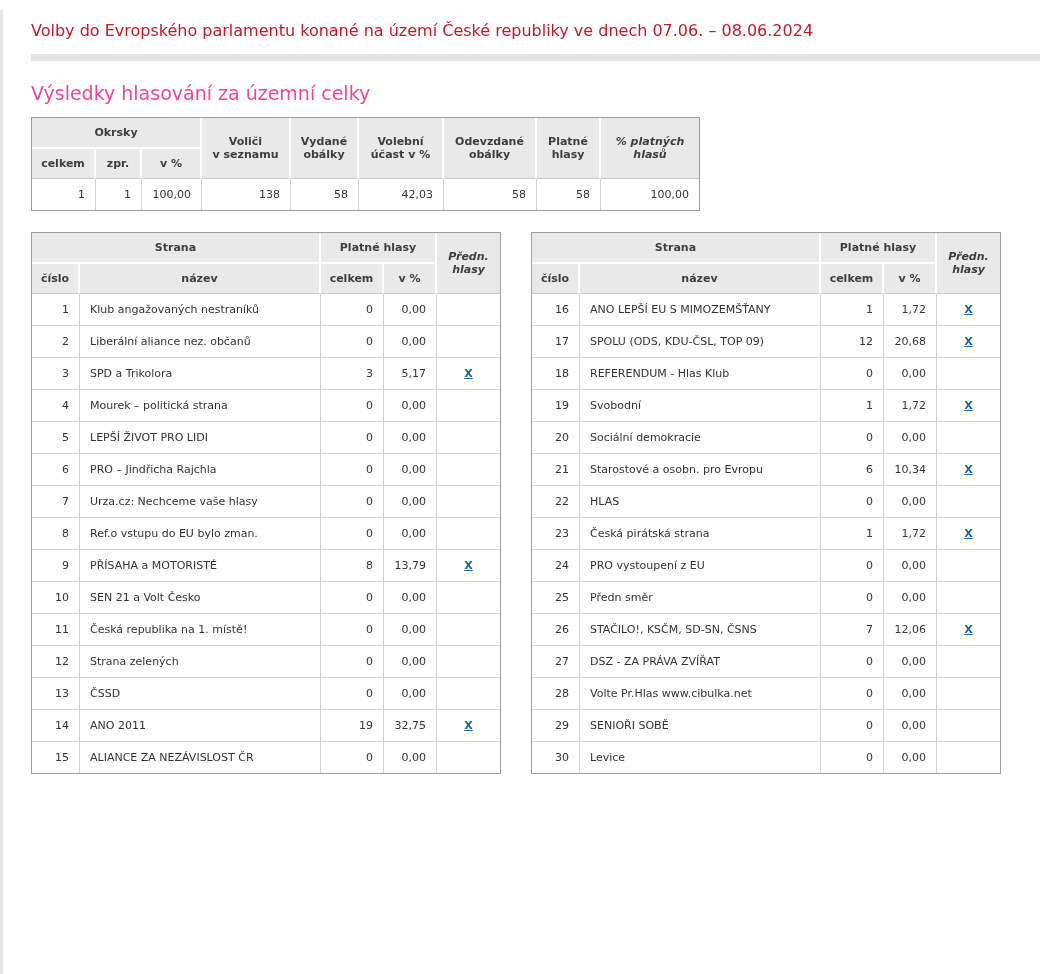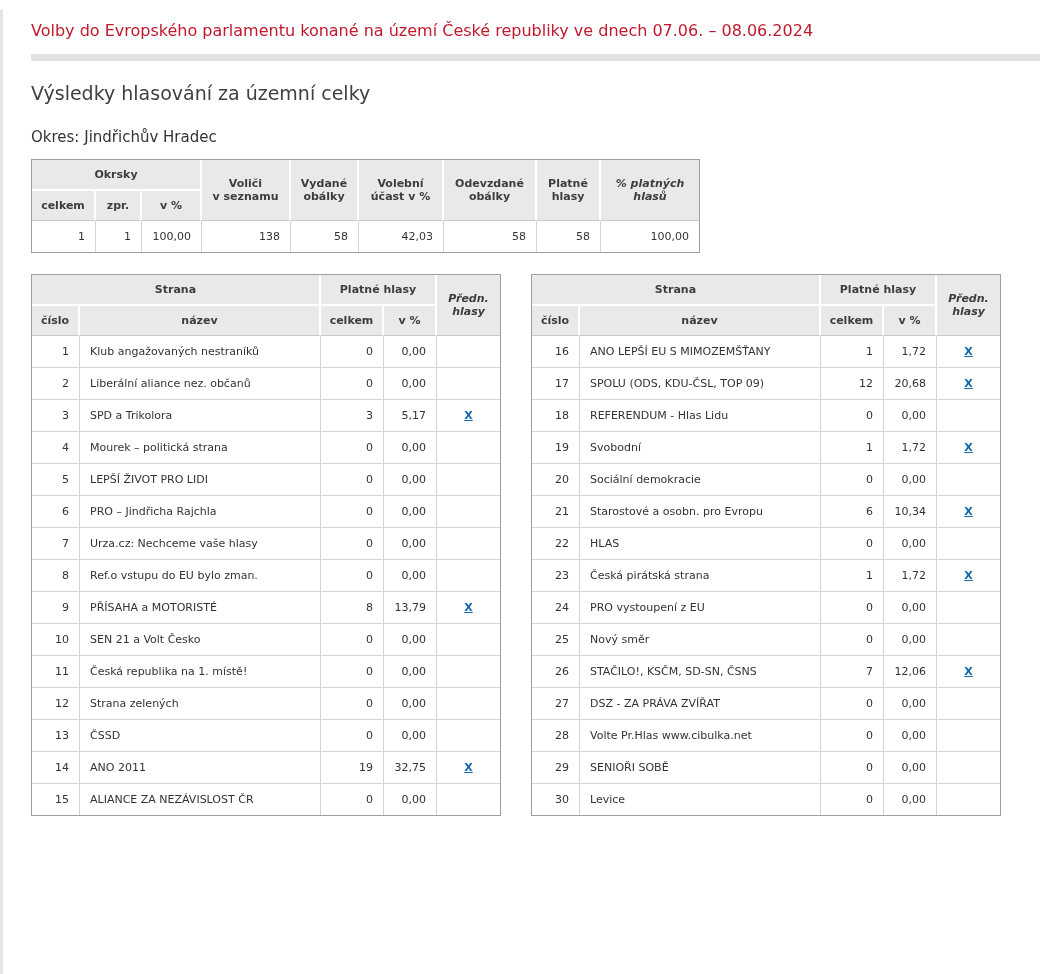--- a/index.html
+++ b/index.html
@@ -27,21 +27,21 @@
   }
   .divider {
     height: 7px;
     background: #e2e2e2;
     margin: 13px 7px 0 0;
   }
   h2.section-title {
     margin: 21px 0 0 0;
     font-size: 19px;
     font-weight: 400;
-    color: #404040;
+    color: #ec4899;
   }
   p.loc { margin: 24px 0 0 0; font-size: 15px; color: #333; }
 
   
   table.vt {
     border-collapse: separate;
     border-spacing: 0;
     border: 1px solid #9d9d9d;
     table-layout: fixed;
     font-size: 11px;
@@ -90,21 +90,20 @@
 <div class="left-edge"></div>
 
 <div class="content">
 
   <h1 class="page-title">Volby do Evropského parlamentu konané na území České republiky ve dnech 07.06. – 08.06.2024</h1>
 
   <div class="divider"></div>
 
   <h2 class="section-title">Výsledky hlasování za územní celky</h2>
 
-  <p class="loc"><span>Okres:</span> <span>Jindřichův Hradec</span></p>
 
   <div class="summary-wrap">
     <table class="vt">
       <colgroup>
         <col style="width:64px">
           <col style="width:46px">
           <col style="width:60px">
         <col style="width:89px">
           <col style="width:68px">
           <col style="width:85px">
@@ -308,21 +307,21 @@
   </tr>
           <tr>
     <td class="r">17</td>
     <td class="l">SPOLU (ODS, KDU-ČSL, TOP 09)</td>
     <td class="r">12</td>
     <td class="r">20,68</td>
     <td class="c"><a href="#" class="xlink">X</a></td>
   </tr>
           <tr>
     <td class="r">18</td>
-    <td class="l">REFERENDUM - Hlas Lidu</td>
+    <td class="l">REFERENDUM - Hlas Klub</td>
     <td class="r">0</td>
     <td class="r">0,00</td>
     <td class="c"></td>
   </tr>
           <tr>
     <td class="r">19</td>
     <td class="l">Svobodní</td>
     <td class="r">1</td>
     <td class="r">1,72</td>
     <td class="c"><a href="#" class="xlink">X</a></td>
@@ -357,21 +356,21 @@
   </tr>
           <tr>
     <td class="r">24</td>
     <td class="l">PRO vystoupení z EU</td>
     <td class="r">0</td>
     <td class="r">0,00</td>
     <td class="c"></td>
   </tr>
           <tr>
     <td class="r">25</td>
-    <td class="l">Nový směr</td>
+    <td class="l">Předn směr</td>
     <td class="r">0</td>
     <td class="r">0,00</td>
     <td class="c"></td>
   </tr>
           <tr>
     <td class="r">26</td>
     <td class="l">STAČILO!, KSČM, SD-SN, ČSNS</td>
     <td class="r">7</td>
     <td class="r">12,06</td>
     <td class="c"><a href="#" class="xlink">X</a></td>

